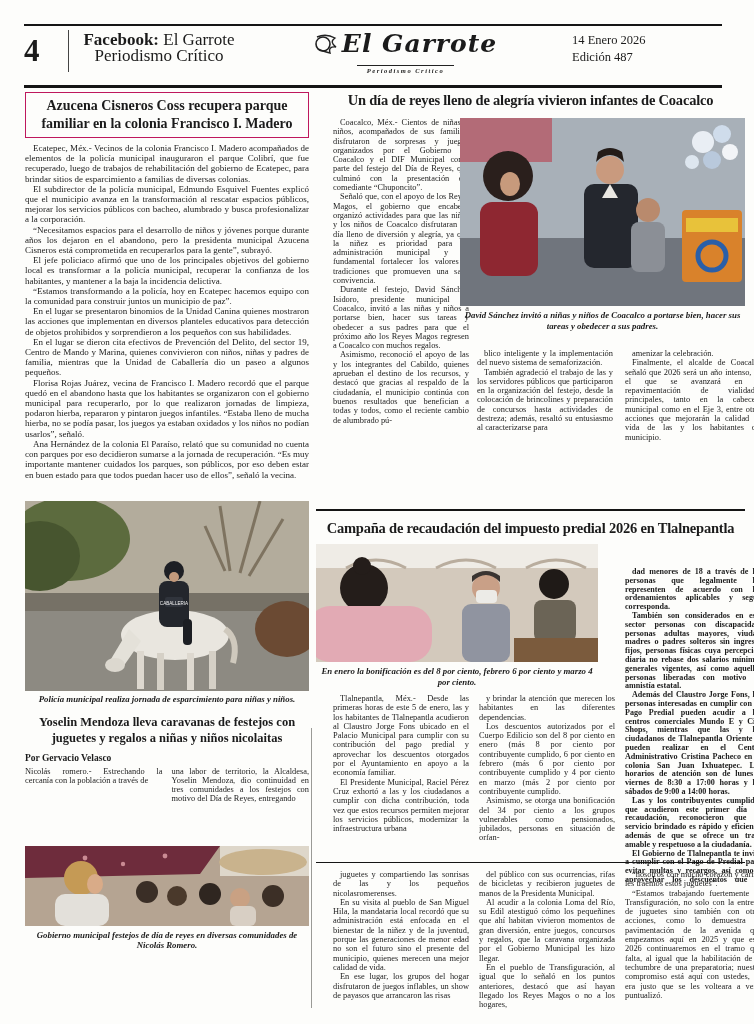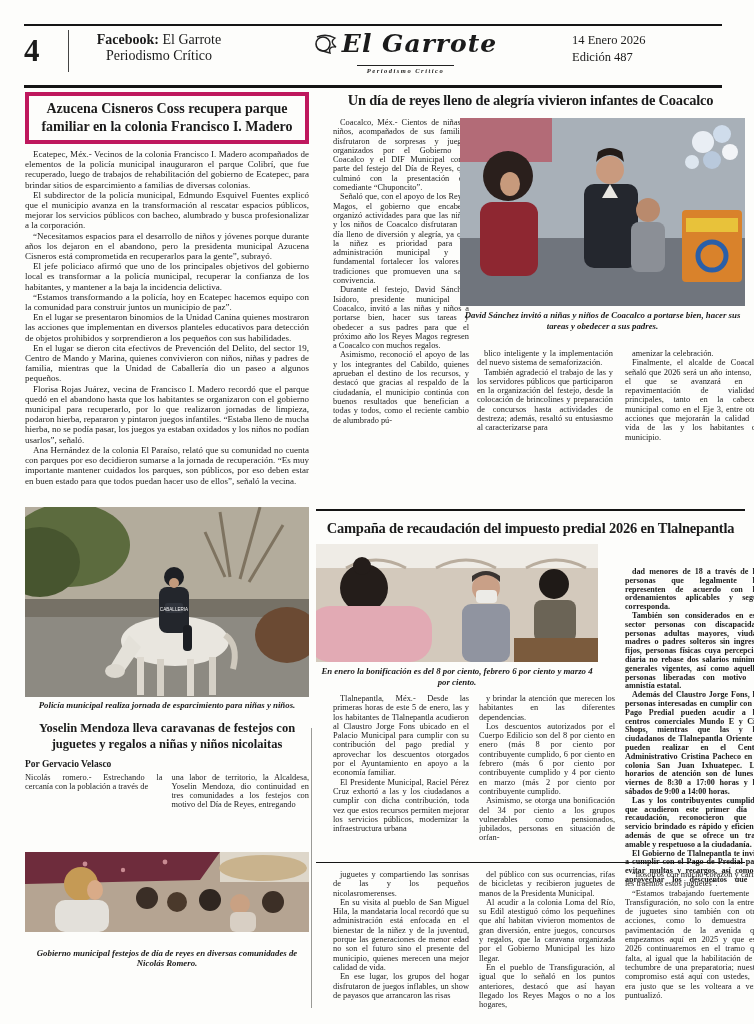--- a/index.html
+++ b/index.html
@@ -2,27 +2,27 @@
 <html><head>
 <meta charset="utf-8">
 <style>
   html,body{margin:0;padding:0;background:#e8e8e6;}
   .page{position:relative;width:754px;height:1024px;background:#fdfdfb;font-family:"Liberation Serif",serif;color:#1b1b1b;overflow:hidden;margin:0 auto;}
   .rule{position:absolute;background:#151515;}
   
   .masthead{position:absolute;left:24px;top:28px;width:698px;height:54px;display:flex;align-items:flex-start;}
   .pagenum{font-size:31px;font-weight:bold;width:44px;line-height:46px;text-align:left;}
   .mast-vrule{width:1px;height:42px;background:#444;margin:2px 10px 0 0;}
-  .fb-block{font-size:14px;line-height:16px;text-align:center;padding-top:4px;width:160px;}
+  .fb-block{font-size:17px;line-height:16px;text-align:center;padding-top:4px;width:160px;}
   .logo-block{flex:1;text-align:center;padding-top:2px;}
   .logo-line{font-family:"DejaVu Serif",serif;font-style:italic;font-weight:bold;font-size:25px;line-height:28px;letter-spacing:1px;display:inline-flex;align-items:center;gap:4px;}
   .logo-sub{display:inline-block;font-size:6.5px;font-weight:bold;font-style:italic;letter-spacing:1.5px;border-top:1px solid #222;padding:1px 10px 0;margin-top:-2px;}
   .date-block{width:150px;font-size:12.5px;line-height:17px;padding-top:4px;}
   
-  .hl-box{border:4px solid #be185d;padding:4px 2px;text-align:center;font-weight:bold;font-size:14px;line-height:18px;}
+  .hl-box{border:1px solid #be185d;padding:4px 2px;text-align:center;font-weight:bold;font-size:14px;line-height:18px;}
   .hl-wide{position:absolute;width:429px;text-align:center;font-weight:bold;font-size:14.5px;letter-spacing:-0.2px;white-space:nowrap;overflow:hidden;line-height:24px;}
   .hl-small{text-align:center;font-weight:bold;font-size:12.5px;line-height:16px;margin-top:9px;}
   
   .jtext{text-align:justify;font-size:9px;line-height:10.2px;overflow:hidden;}
   .jtext p{margin:0;text-indent:8px;}
   .colx{position:absolute;text-align:justify;font-size:8.4px;line-height:9.3px;overflow:hidden;margin-left:17px;}
   .colx p{margin:0;text-indent:7px;}
   .tight{font-size:8.1px;line-height:8.8px;}
   .caption{font-weight:bold;font-style:italic;font-size:8.8px;line-height:10.5px;text-align:center;}
   .byline{font-weight:bold;font-size:9.5px;margin-top:7px;}
@@ -135,21 +135,21 @@
         <circle cx="215" cy="52" r="10" fill="#c9a183"></circle>
       <circle cx="248" cy="50" r="11" fill="#3c2f26"></circle>
         <rect x="205" y="60" width="26" height="20" rx="6" fill="#d8cfc4"></rect>
       <g>
         <circle cx="56" cy="32" r="17" fill="#c59a55"></circle>
         <ellipse cx="70" cy="38" rx="8" ry="10" fill="#d9ab88"></ellipse>
         <rect x="30" y="48" width="54" height="32" rx="10" fill="#e3e0da"></rect>
       </g>
     </svg>
 
-    <div class="caption" style="margin-top:16px;">Gobierno municipal festejos de día de reyes en diversas comunidades de Nicolás Romero.</div>
+    <div class="caption" style="margin-top:4px;">Gobierno municipal festejos de día de reyes en diversas comunidades de Nicolás Romero.</div>
 
   </div>
 
   <div class="region-right">
 
     <div class="hl-wide" style="left:0;top:0;">Un día de reyes lleno de alegría vivieron infantes de Coacalco</div>
 
     <div class="colx" style="left:0;top:30px;width:136px;height:386px;">
         <p>Coacalco, Méx.- Cientos de niñas y niños, acompañados de sus familias, disfrutaron de sorpresas y juegos organizados por el Gobierno de Coacalco y el DIF Municipal como parte del festejo del Día de Reyes, que culminó con la presentación del comediante “Chuponcito”.</p>
         <p>Señaló que, con el apoyo de los Reyes Magos, el gobierno que encabeza organizó actividades para que las niñas y los niños de Coacalco disfrutaran un día lleno de diversión y alegría, ya que la niñez es prioridad para la administración municipal y es fundamental fortalecer los valores y tradiciones que promueven una sana convivencia.</p>

